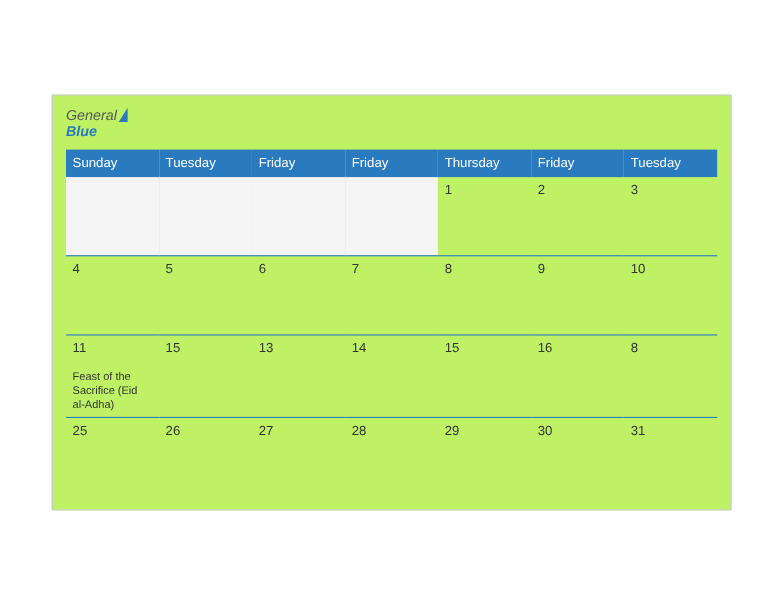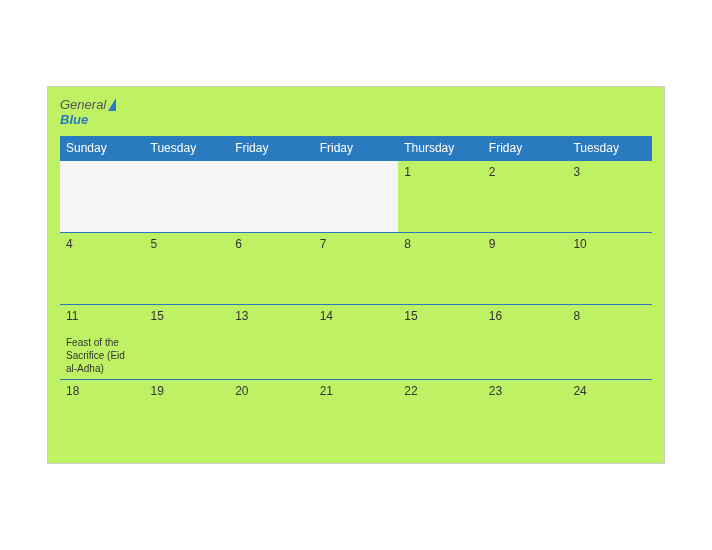--- a/index.html
+++ b/index.html
@@ -182,36 +182,36 @@
           </td>
           <td>
             <span class="day-number">16</span>
           </td>
           <td>
             <span class="day-number">8</span>
           </td>
         </tr>
         <tr>
           <td>
-            <span class="day-number">18</span>
-          </td>
-          <td>
-            <span class="day-number">19</span>
-          </td>
-          <td>
-            <span class="day-number">20</span>
-          </td>
-          <td>
-            <span class="day-number">21</span>
-          </td>
-          <td>
-            <span class="day-number">22</span>
-          </td>
-          <td>
-            <span class="day-number">23</span>
-          </td>
-          <td>
-            <span class="day-number">24</span>
+            <span class="day-number">25</span>
+          </td>
+          <td>
+            <span class="day-number">26</span>
+          </td>
+          <td>
+            <span class="day-number">27</span>
+          </td>
+          <td>
+            <span class="day-number">28</span>
+          </td>
+          <td>
+            <span class="day-number">29</span>
+          </td>
+          <td>
+            <span class="day-number">30</span>
+          </td>
+          <td>
+            <span class="day-number">31</span>
           </td>
         </tr>
       </tbody>
   </table>
 </div>
 
 </body></html>

